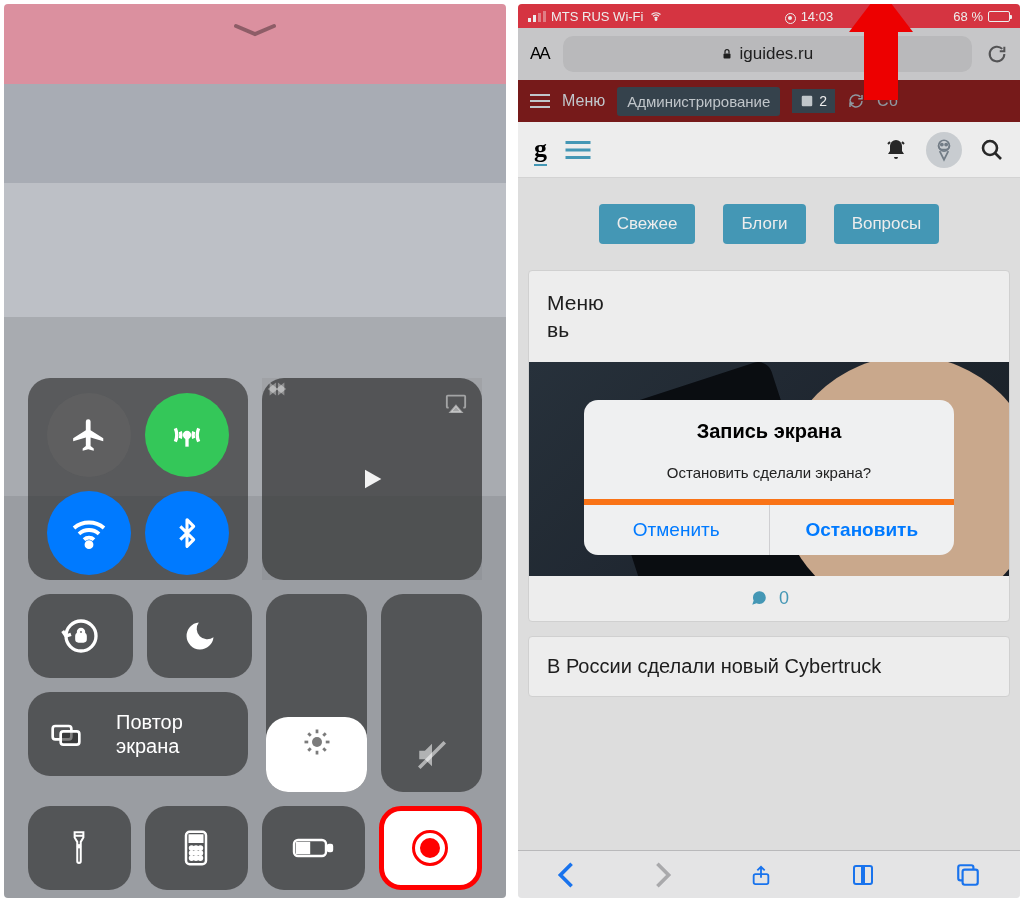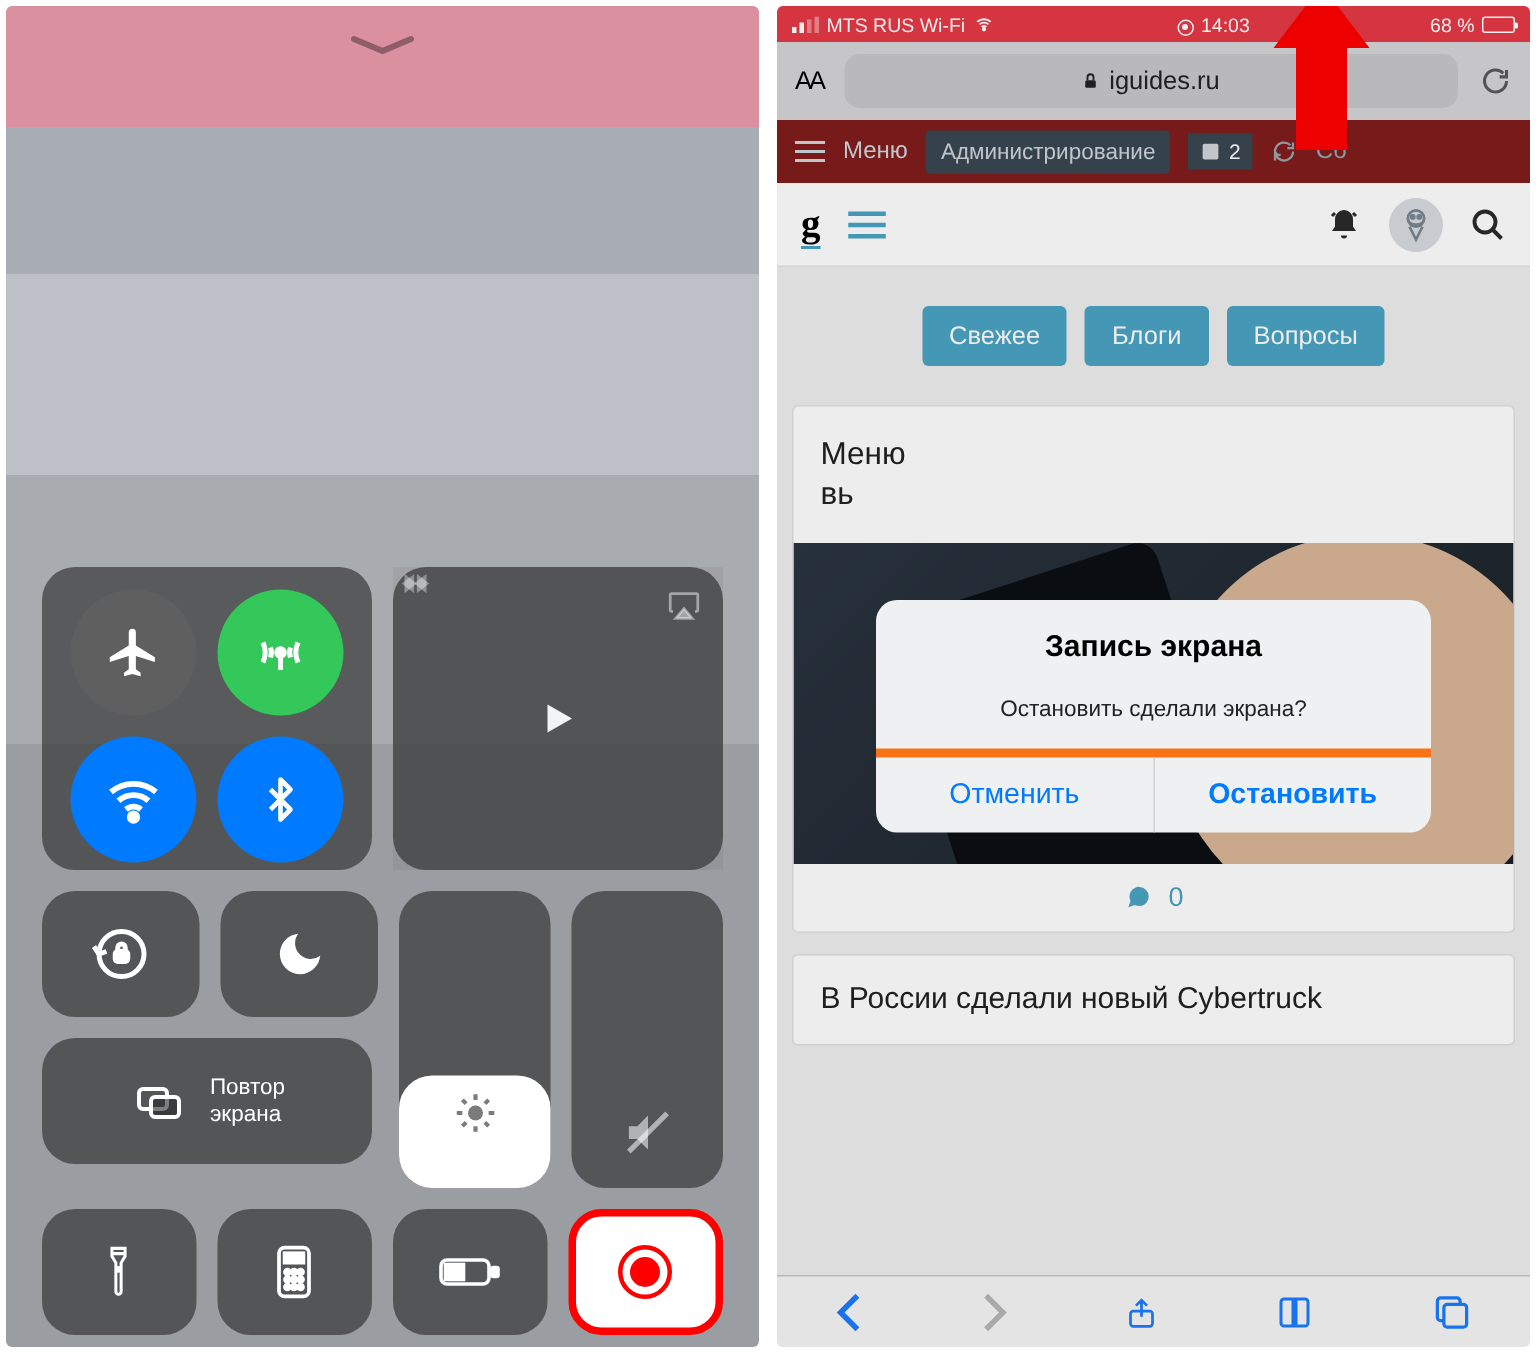--- a/index.html
+++ b/index.html
@@ -15,21 +15,21 @@
 .tog{width:84px;height:84px;border-radius:50%;display:flex;align-items:center;justify-content:center}
 .g40{background:rgba(100,100,100,.55)}.green{background:#34c759}.blue{background:#007aff}
 .media{width:220px;height:202px;flex-direction:column;justify-content:center;gap:20px}
 .airp{position:absolute;top:14px;right:14px;color:rgba(255,255,255,.5)}
 .mctrl{display:flex;gap:38px;align-items:center}
 .mctrl .dim{opacity:.35}
 .rlock,.dnd{width:105px;height:84px}
 .bri,.vol{width:105px;height:198px;display:flex;align-items:flex-end}
 .brf{background:#fff;border-radius:22px;width:100%;height:38%;display:flex;align-items:flex-start;justify-content:center;padding-top:10px}
 .vico{width:100%;display:flex;justify-content:center;margin-bottom:20px;color:rgba(255,255,255,.55)}
-.mir{width:220px;height:84px;gap:14px;padding:0 18px;justify-content:center;color:#fff;font-size:15px;font-weight:500;line-height:1.2}
+.mir{width:220px;height:84px;gap:30px;padding:0 18px;justify-content:flex-start;color:#fff;font-size:20px;font-weight:500;line-height:1.2}
 .bot{width:105px;height:84px}
 .rec{background:#fff;border:5px solid red}
 .recring{width:36px;height:36px;border:3px solid red;border-radius:50%;display:flex;align-items:center;justify-content:center}
 .recdot{width:20px;height:20px;background:red;border-radius:50%}
 
 .right{background:#eee}
 .sbar{height:24px;background:#e63946;color:#fff;display:flex;align-items:center;justify-content:space-between;padding:0 10px;font-size:13px;font-weight:500}
 .sbl,.sbr{display:flex;align-items:center;gap:5px}
 .sbc{display:flex;align-items:flex-end;gap:5px}
 .recind{width:11px;height:11px;border:1.5px solid #fff;border-radius:50%;display:flex;align-items:center;justify-content:center}
@@ -39,21 +39,21 @@
 .batf{background:#fff;height:100%;border-radius:1px}
 .urlbar{height:52px;background:#d6d6d8;display:flex;align-items:center;padding:16px 12px;gap:14px}
 .url{flex:1;background:#c8c8ca;border-radius:10px;height:36px;display:flex;align-items:center;justify-content:center;gap:6px;color:#222;font-size:17px}
 .admin{height:42px;background:#7f1d1d;display:flex;align-items:center;gap:12px;padding:0 12px;color:#d0d6db;font-size:16px}
 .admbtn{background:#3a4752;padding:6px 10px;border-radius:3px;color:#cfd5da;font-size:15px}
 .nbadge{background:#3a4752;padding:4px 8px;display:flex;align-items:center;gap:5px;font-size:14px}
 .shead{height:56px;background:#fff;display:flex;align-items:center;padding:0 16px;gap:18px;border-bottom:1px solid #e3e3e3}
 .lg{font-weight:700;font-size:26px;font-family:serif;border-bottom:2px solid #4aa3c3}
 .sp{flex:1}
 .avt{width:36px;height:36px;border-radius:50%;background:#d8dce0;display:flex;align-items:center;justify-content:center}
-.pills{padding:26px 12px;display:flex;justify-content:center;gap:12px}
+.pills{padding:26px 12px;display:flex;justify-content:center;gap:28px}
 .pill{background:#4aa3c3;color:#fff;padding:10px 18px;border-radius:4px;font-size:17px}
 .card{background:#fff;border:1px solid #e0e0e0;border-radius:4px;margin:0 10px 14px;overflow:hidden}
 .cpad{padding:18px 18px 10px}
 .ct{font-size:21px;color:#222;line-height:1.3;margin-bottom:8px}
 .cmeta{display:flex;justify-content:space-between;color:#8a8a8a;font-size:14px}
 .cimg{height:214px;background:linear-gradient(135deg,#2a3540,#1a2028);position:relative;overflow:hidden}
 .hand{position:absolute;right:-30px;bottom:-40px;width:260px;height:260px;background:#d9b597;border-radius:50%}
 .pscreen{position:absolute;left:90px;top:20px;width:190px;height:240px;background:#0b0e13;border-radius:14px;transform:rotate(-18deg);padding:18px 10px}
 .prow{display:flex;gap:10px;margin-bottom:10px}
 .pic{width:28px;height:28px;border-radius:50%}

